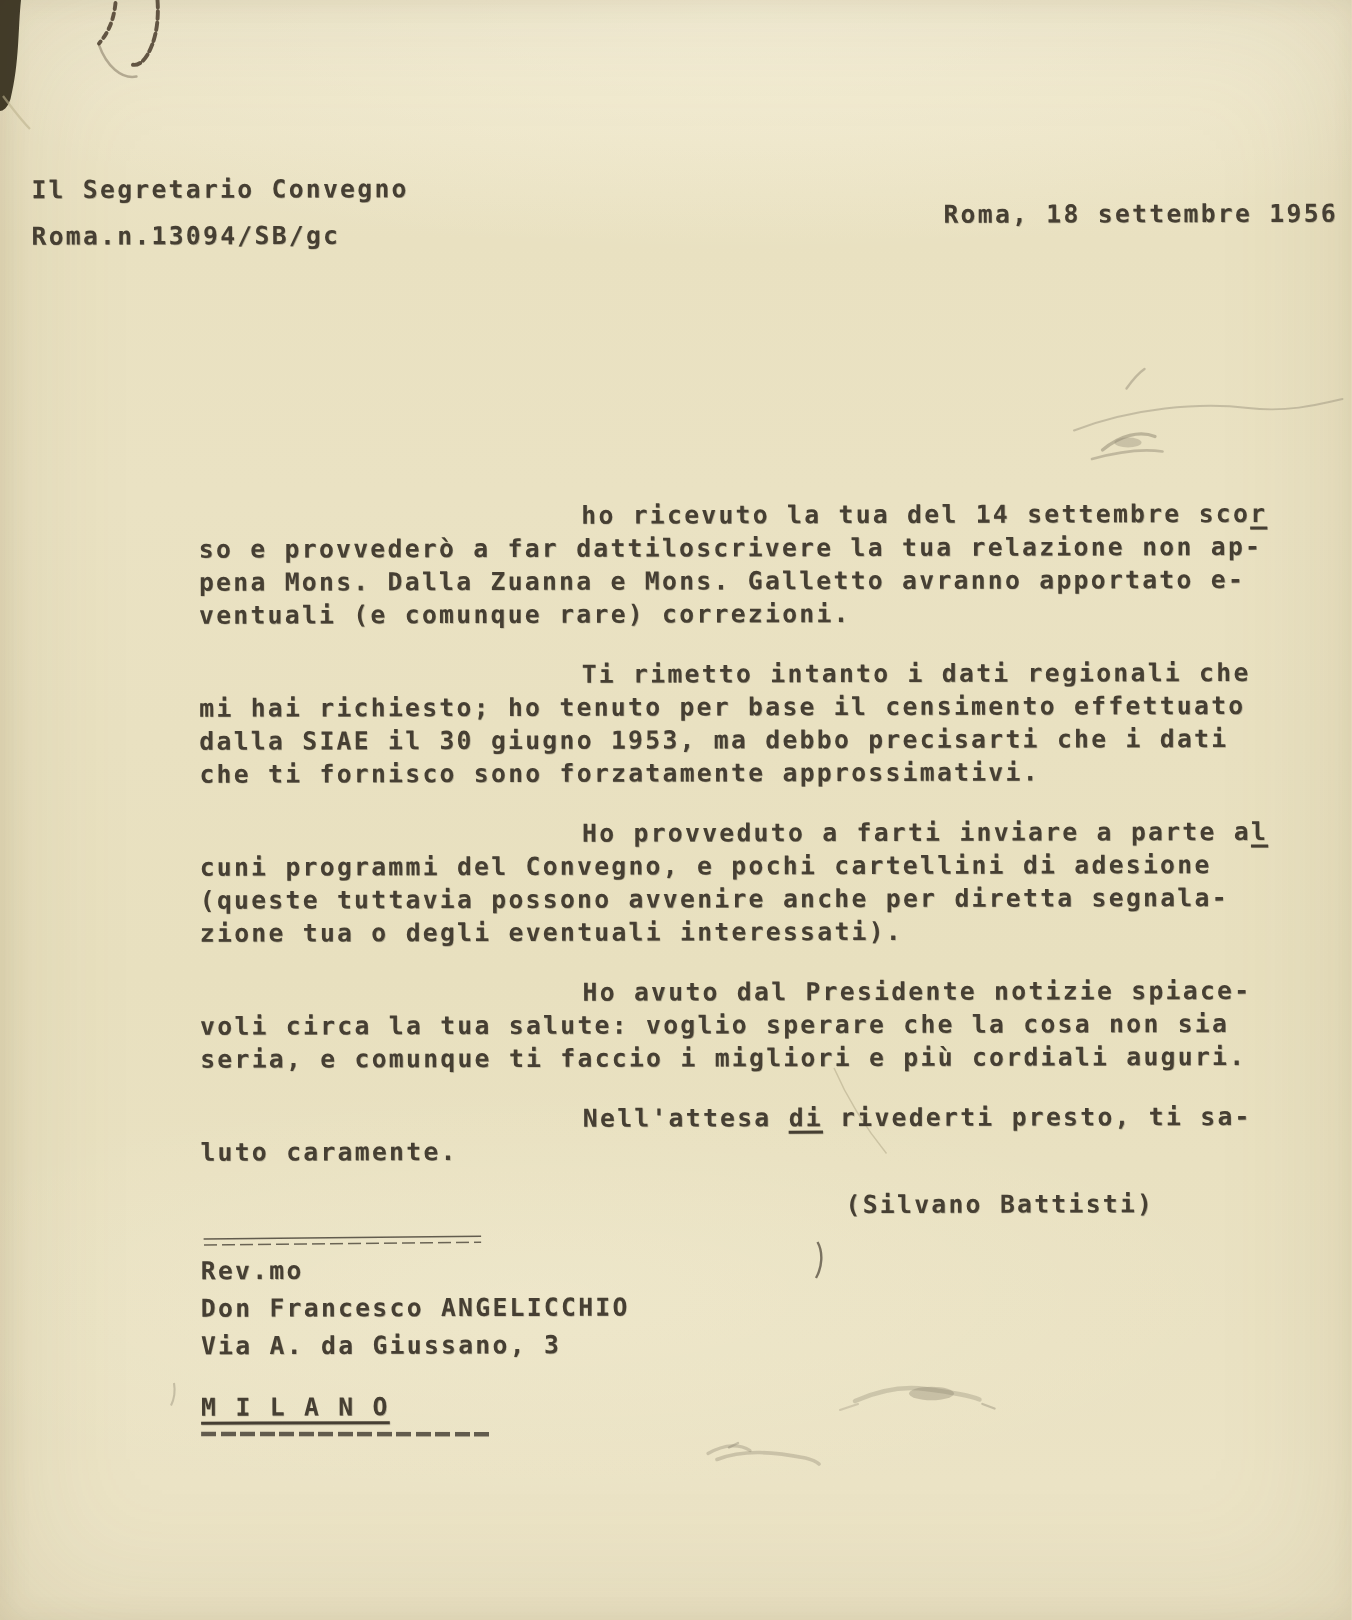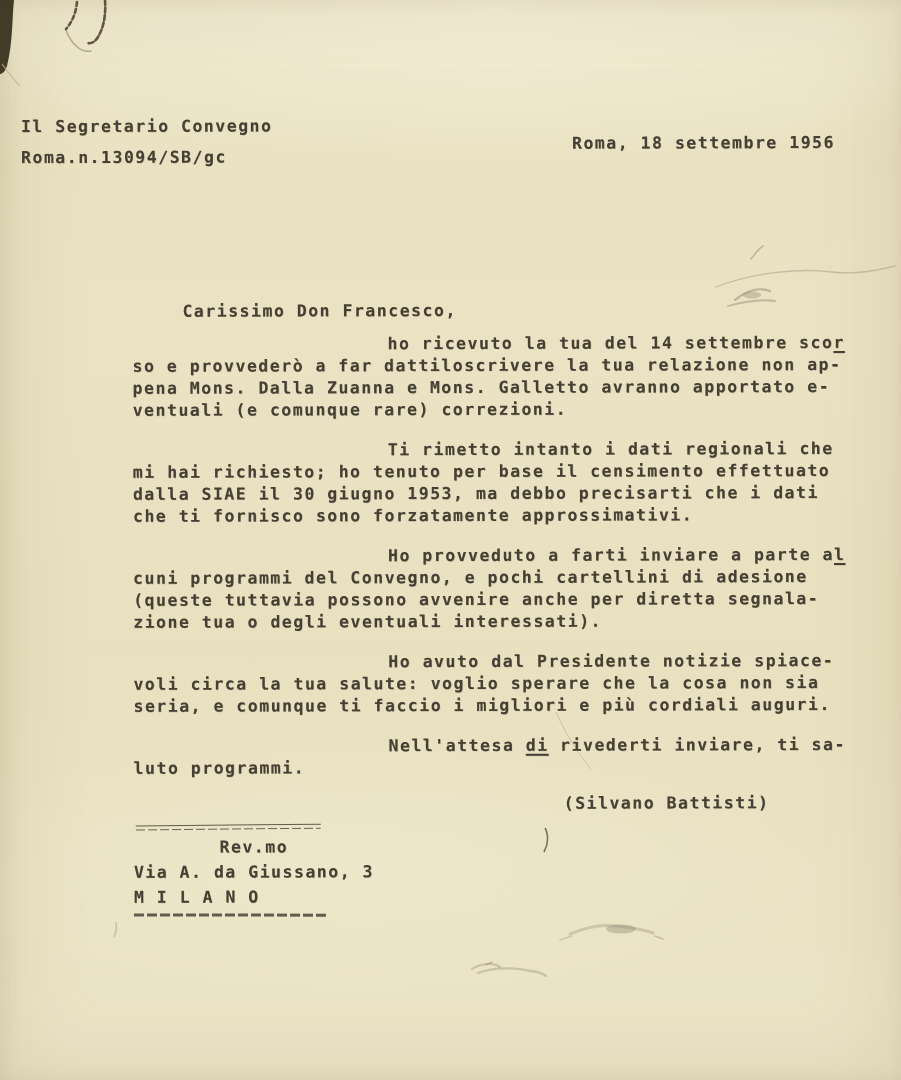--- a/index.html
+++ b/index.html
@@ -22,38 +22,38 @@
     font-weight:700;
     color:#463f33;
     font-size:16.5px;
     letter-spacing:1.5px;
     line-height:22px;
     white-space:pre;
     text-shadow:0.4px 0.4px 0 rgba(70,62,48,.35);
   }
   .header-left{position:absolute;left:22px;top:110px;}
   .header-left .hline{line-height:31px;}
-  .dateline{position:absolute;left:573px;top:133px;}
+  .dateline{position:absolute;left:630px;top:133px;}
   .salutation{position:absolute;left:183px;top:300px;}
   .letter-body{position:absolute;left:133px;top:333px;width:740px;}
   .para{margin:0 0 18px 0;}
   .tline{line-height:22px;}
   .tline.first{padding-left:255px;}
   .u{text-decoration:underline;text-underline-offset:3px;text-decoration-thickness:2px;}
   .signature{position:absolute;left:563px;top:793px;}
   .recipient{position:absolute;left:133px;top:824px;}
   .overline{
     width:185px;height:4px;margin:0 0 5px 2px;
     border-top:1.5px solid rgba(74,68,56,.85);
     background:repeating-linear-gradient(90deg, rgba(74,68,56,.8) 0 9px, rgba(74,68,56,0) 9px 12px);
     background-position:0 2.5px;background-size:100% 1.5px;background-repeat:repeat-x;
     transform:rotate(-0.4deg);
   }
-  .recipient .rline{line-height:25px;text-align:center;}
-  .city{margin-top:0;text-underline-offset:4px;text-decoration-thickness:1.8px;display:inline-block;}
+  .recipient .rline{line-height:25px;}
+  .city{margin-top:16px;text-decoration:underline;text-underline-offset:4px;text-decoration-thickness:1.8px;display:inline-block;}
   .city-dashes{
     width:192px;height:3px;margin-top:4px;
     background:repeating-linear-gradient(90deg, rgba(74,68,56,.85) 0 10px, rgba(74,68,56,0) 10px 13px);
     transform:rotate(0.2deg);
   }
   svg.marks{position:absolute;inset:0;pointer-events:none;}
 </style>
 </head>
 <body>
 
@@ -99,21 +99,20 @@
 
 <div class="content">
 
   <div class="header-left">
     <div class="t hline">Il Segretario Convegno</div>
     <div class="t hline">Roma.n.13094/SB/gc</div>
   </div>
 
   <div class="t dateline">Roma, 18 settembre 1956</div>
 
-  <div class="t salutation">Carissimo Don Francesco,</div>
 
   <div class="letter-body">
       <div class="para">
         <div class="t tline first"><span>ho ricevuto la tua del 14 settembre sco</span><span class="u">r</span></div>
         <div class="t tline"><span>so e provvederò a far dattiloscrivere la tua relazione non ap-</span></div>
         <div class="t tline"><span>pena Mons. Dalla Zuanna e Mons. Galletto avranno apportato e-</span></div>
         <div class="t tline"><span>ventuali (e comunque rare) correzioni.</span></div>
       </div>
       <div class="para">
         <div class="t tline first"><span>Ti rimetto intanto i dati regionali che</span></div>
@@ -126,28 +125,29 @@
         <div class="t tline"><span>cuni programmi del Convegno, e pochi cartellini di adesione</span></div>
         <div class="t tline"><span>(queste tuttavia possono avvenire anche per diretta segnala-</span></div>
         <div class="t tline"><span>zione tua o degli eventuali interessati).</span></div>
       </div>
       <div class="para">
         <div class="t tline first"><span>Ho avuto dal Presidente notizie spiace-</span></div>
         <div class="t tline"><span>voli circa la tua salute: voglio sperare che la cosa non sia</span></div>
         <div class="t tline"><span>seria, e comunque ti faccio i migliori e più cordiali auguri.</span></div>
       </div>
       <div class="para">
-        <div class="t tline first"><span>Nell'attesa </span><span class="u">di</span><span> rivederti inviare, ti sa-</span></div>
-        <div class="t tline"><span>luto programmi.</span></div>
+        <div class="t tline first"><span>Nell'attesa </span><span class="u">di</span><span> rivederti presto, ti sa-</span></div>
+        <div class="t tline"><span>luto caramente.</span></div>
       </div>
     </div>
 
   <div class="t signature">(Silvano Battisti)</div>
 
   <div class="recipient">
     <div class="overline"></div>
     <div class="t rline">Rev.mo</div>
+    <div class="t rline">Don Francesco ANGELICCHIO</div>
     <div class="t rline">Via A. da Giussano, 3</div>
     <div class="t rline city">M I L A N O</div>
     <div class="city-dashes"></div>
   </div>
 
 </div>
 
 </body></html>

